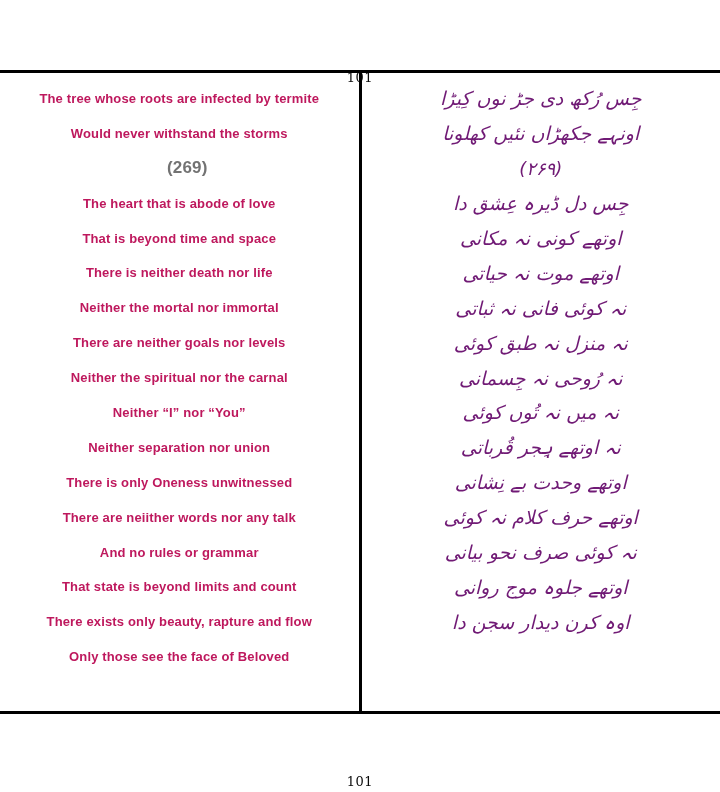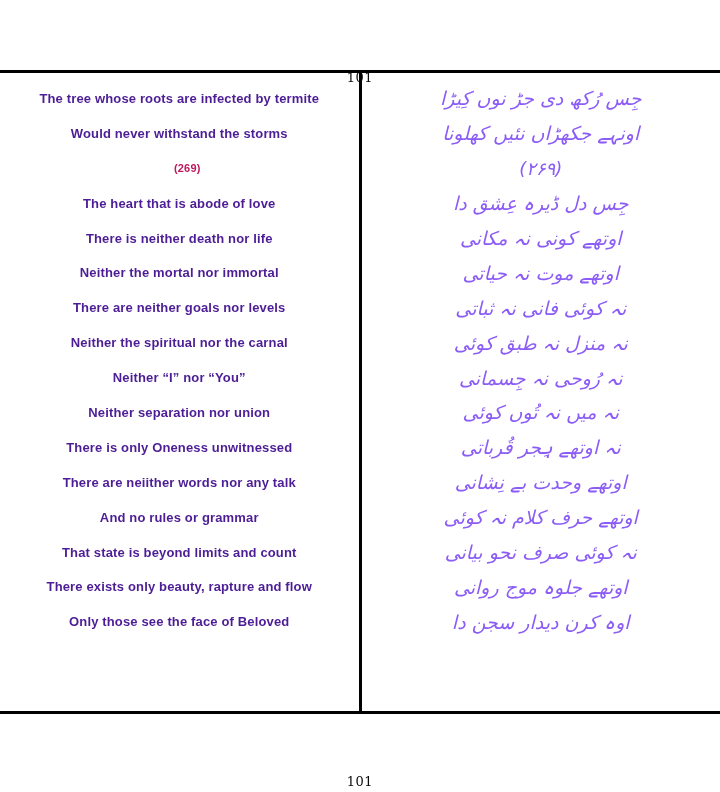--- a/index.html
+++ b/index.html
@@ -58,52 +58,53 @@
     height: 34.9px;
     display: flex;
     align-items: center;
     justify-content: center;
     white-space: nowrap;
   }
   .en {
     font-family: "Liberation Sans", sans-serif;
     font-weight: bold;
     font-size: 13px;
-    color: #4c1d95;
+    color: #be185d;
     letter-spacing: 0.15px;
   }
   .en.number-row {
-    font-size: 11px;
-    color: #be185d;
+    font-size: 17px;
+    color: #737373;
     padding-left: 16px;
   }
   .ur {
     font-family: "DejaVu Sans", sans-serif;
     font-style: italic;
     font-size: 19px;
-    color: #8b5cf6;
+    color: #701a75;
     direction: rtl;
   }
   .ur.number-row {
     font-size: 18px;
   }
 </style>
 </head>
 <body>
 
 <div class="page">
 
   <div class="pagenum top">101</div>
 
   <div class="poem-table">
     <div class="col english">
         <div class="row en">The tree whose roots are infected by termite</div>
         <div class="row en">Would never withstand the storms</div>
         <div class="row en number-row">(269)</div>
         <div class="row en">The heart that is abode of love</div>
+        <div class="row en">That is beyond time and space</div>
         <div class="row en">There is neither death nor life</div>
         <div class="row en">Neither the mortal nor immortal</div>
         <div class="row en">There are neither goals nor levels</div>
         <div class="row en">Neither the spiritual nor the carnal</div>
         <div class="row en">Neither “I” nor “You”</div>
         <div class="row en">Neither separation nor union</div>
         <div class="row en">There is only Oneness unwitnessed</div>
         <div class="row en">There are neiither words nor any talk</div>
         <div class="row en">And no rules or grammar</div>
         <div class="row en">That state is beyond limits and count</div>

